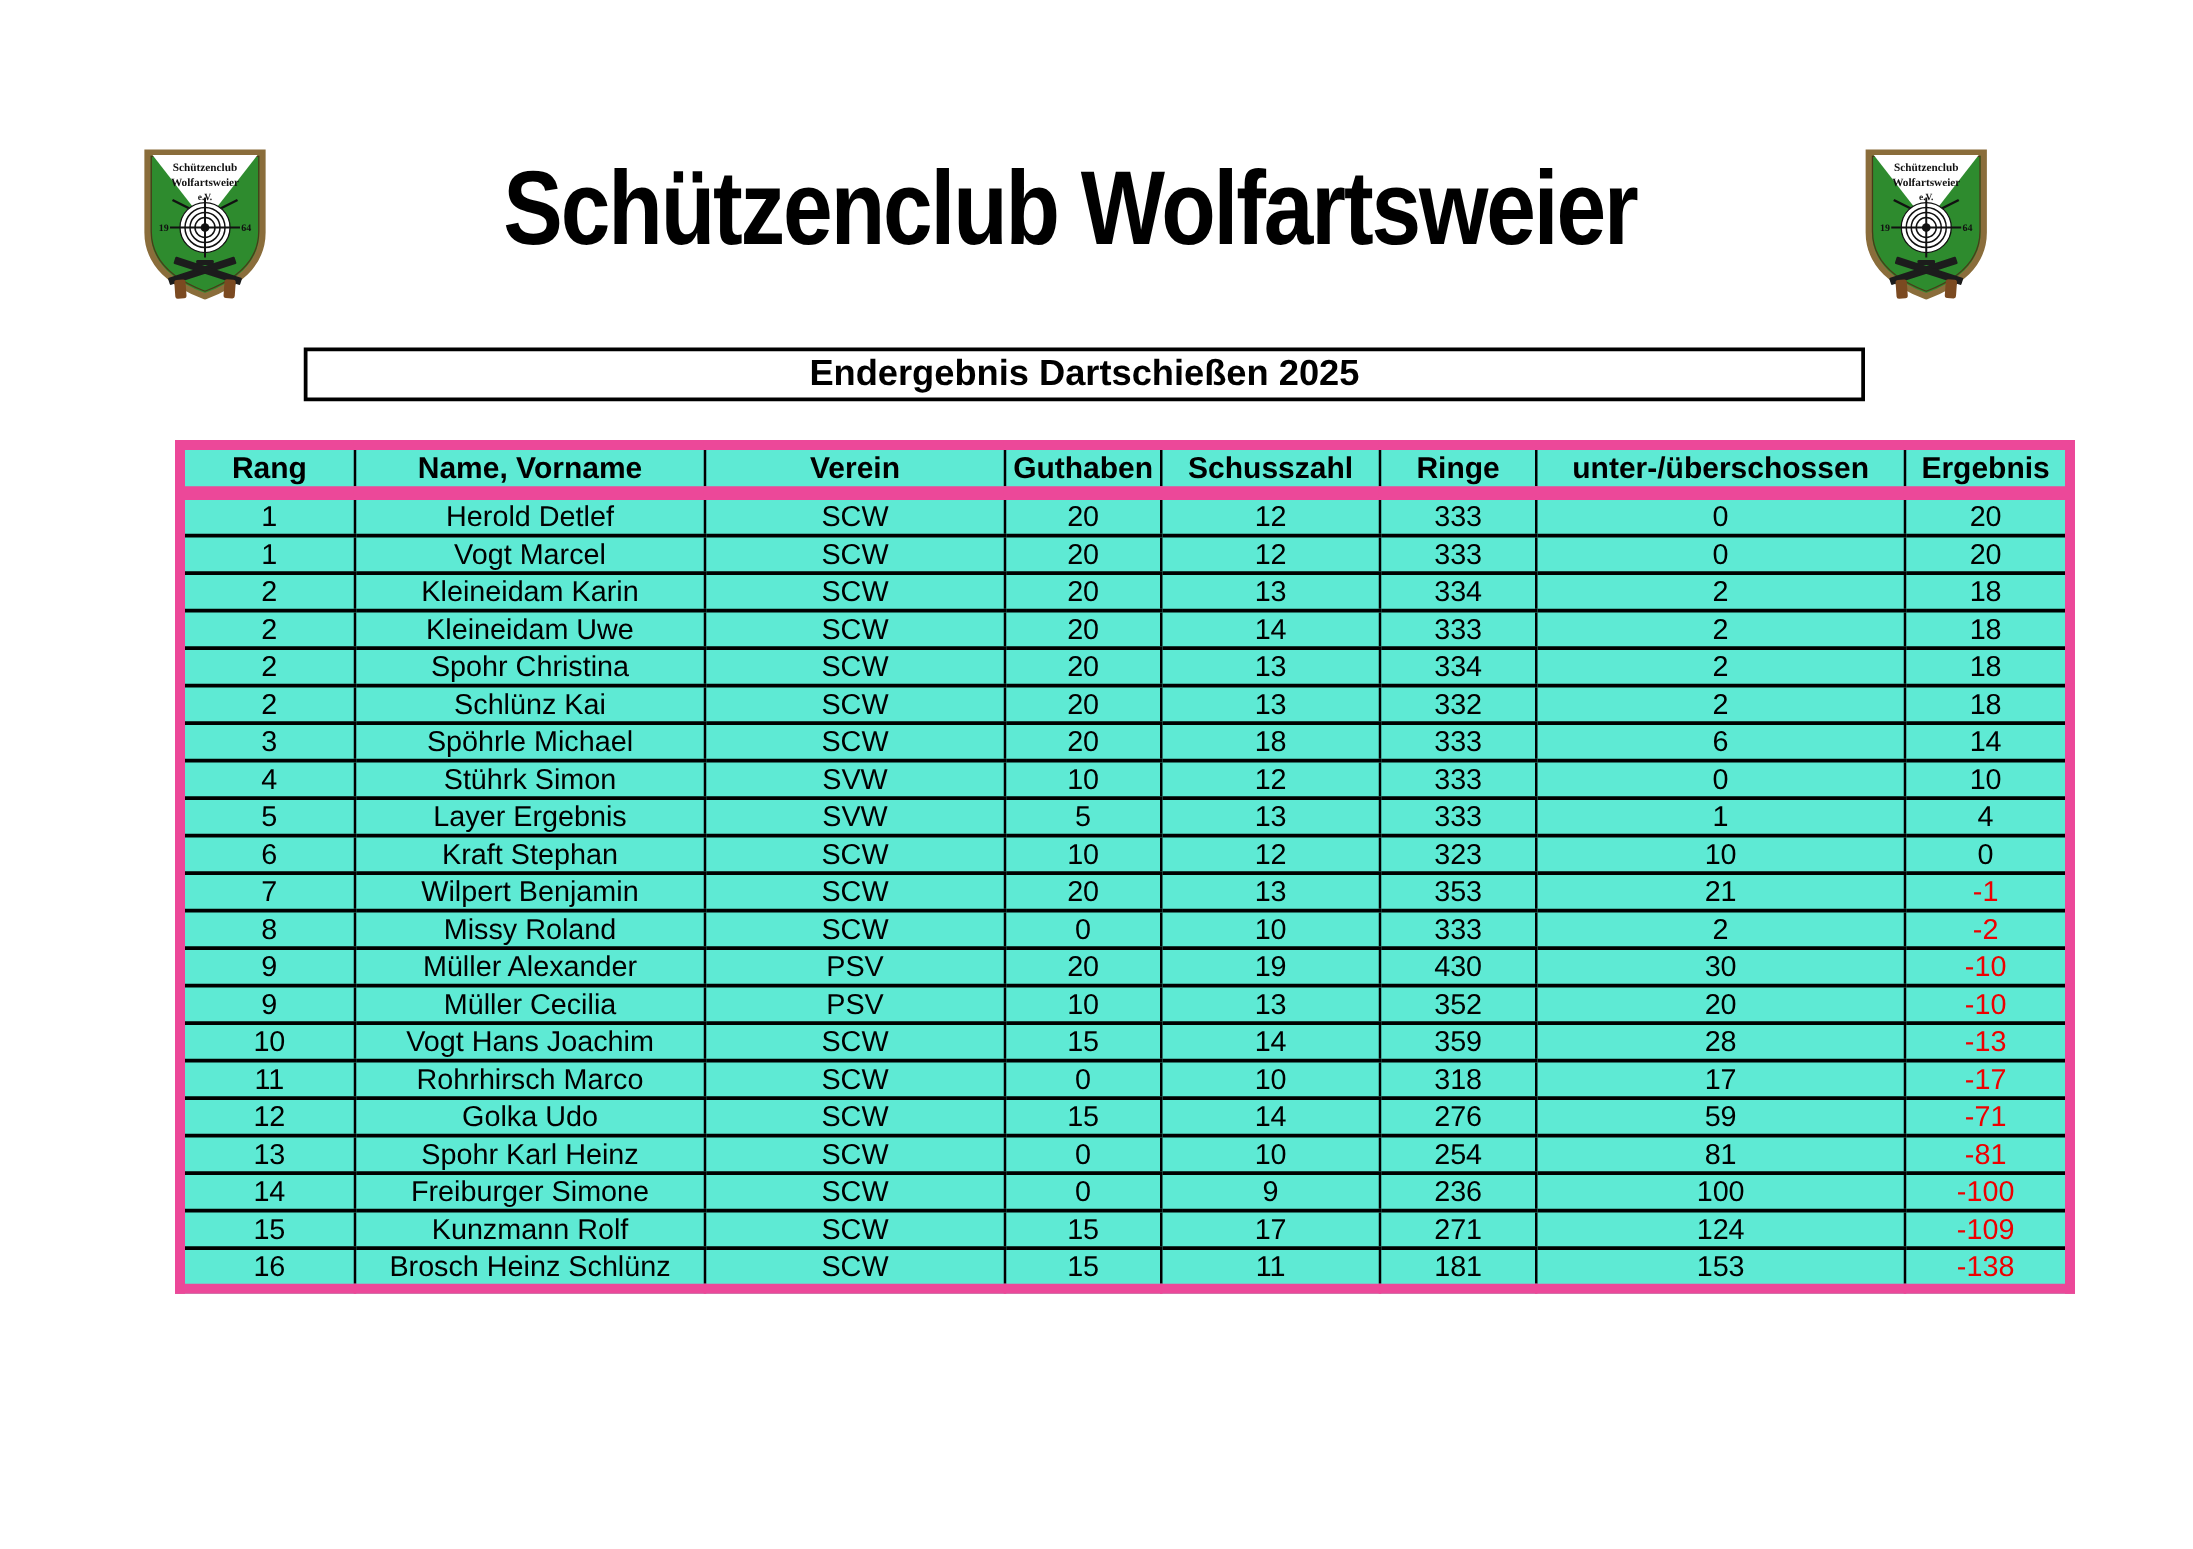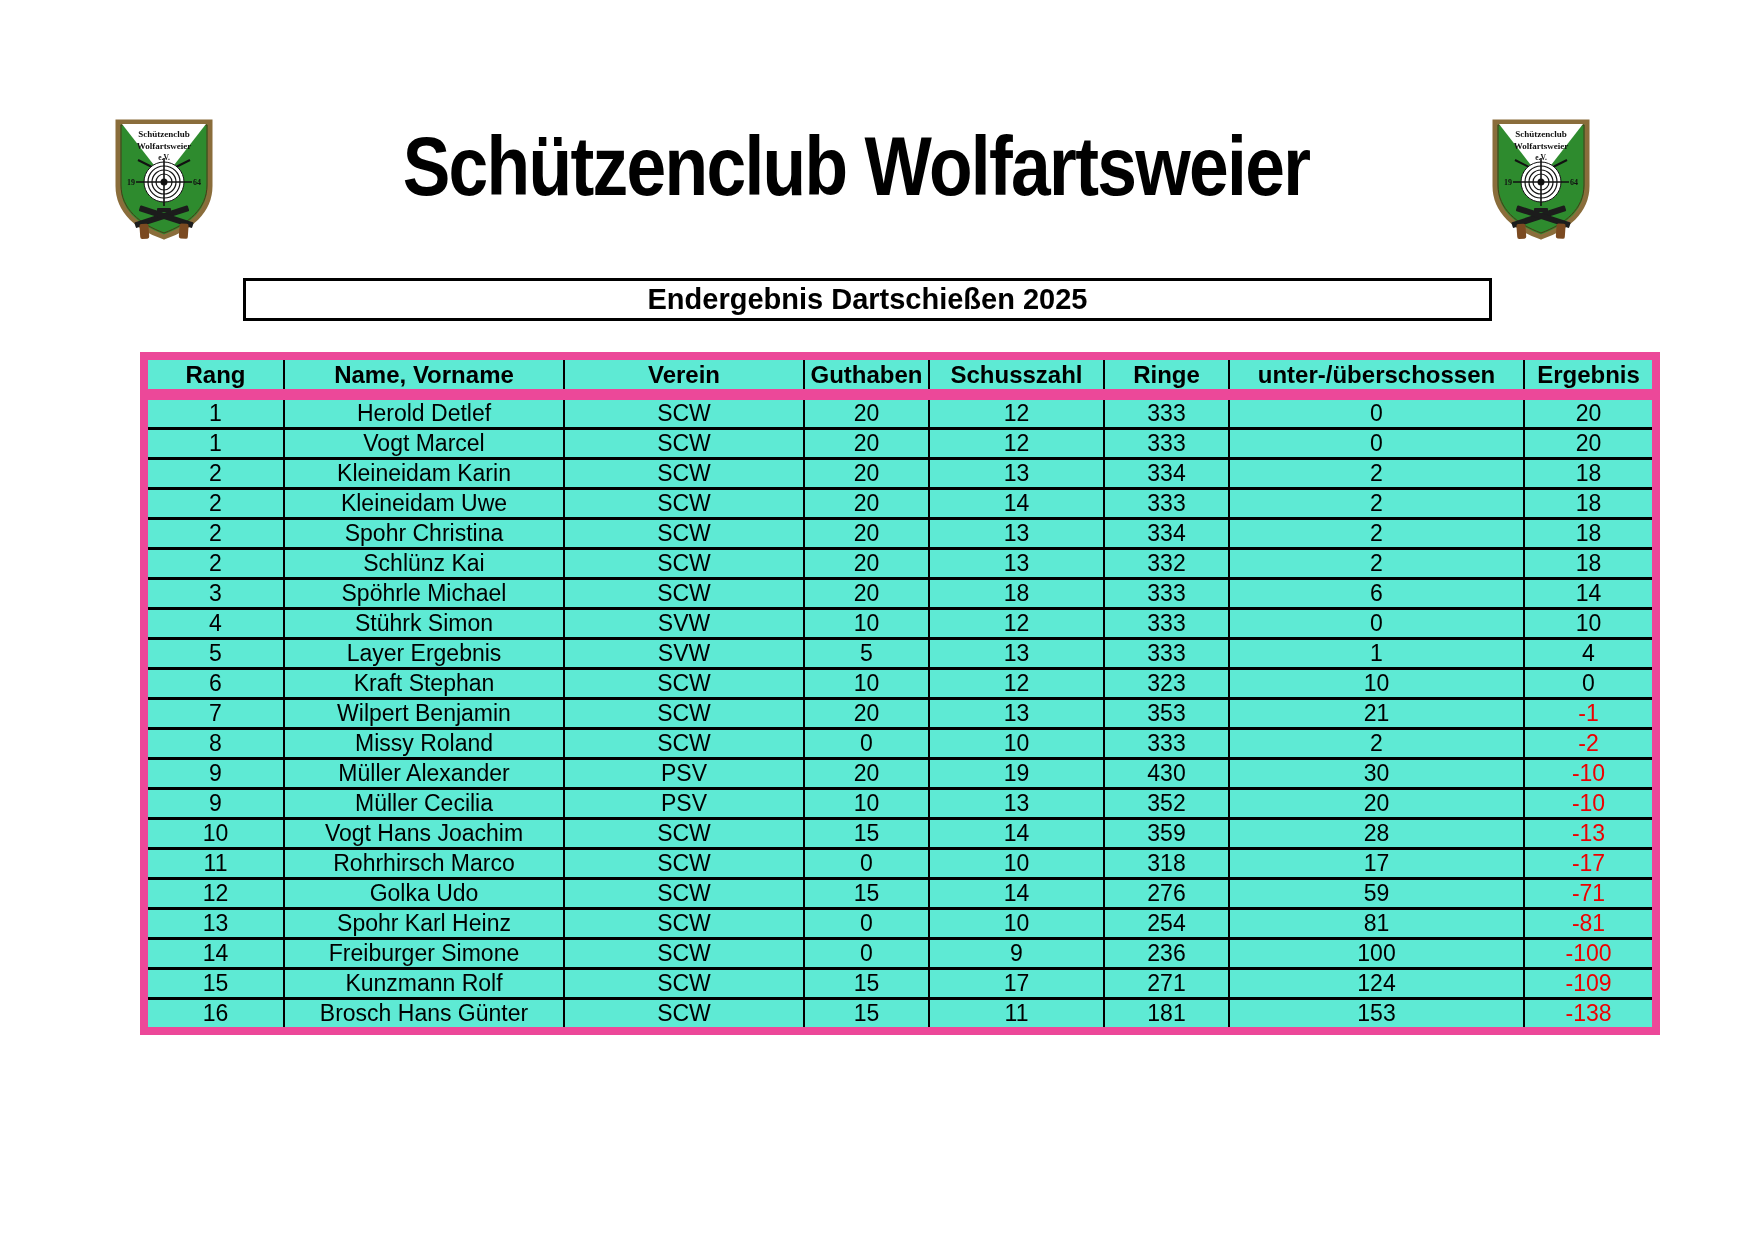--- a/index.html
+++ b/index.html
@@ -376,21 +376,21 @@
           <td>Kunzmann Rolf</td>
           <td>SCW</td>
           <td>15</td>
           <td>17</td>
           <td>271</td>
           <td>124</td>
           <td class="neg">-109</td>
         </tr>
         <tr>
           <td>16</td>
-          <td>Brosch Hans Günter</td>
+          <td>Brosch Heinz Schlünz</td>
           <td>SCW</td>
           <td>15</td>
           <td>11</td>
           <td>181</td>
           <td>153</td>
           <td class="neg">-138</td>
         </tr>
       </tbody>
   </table>
 

